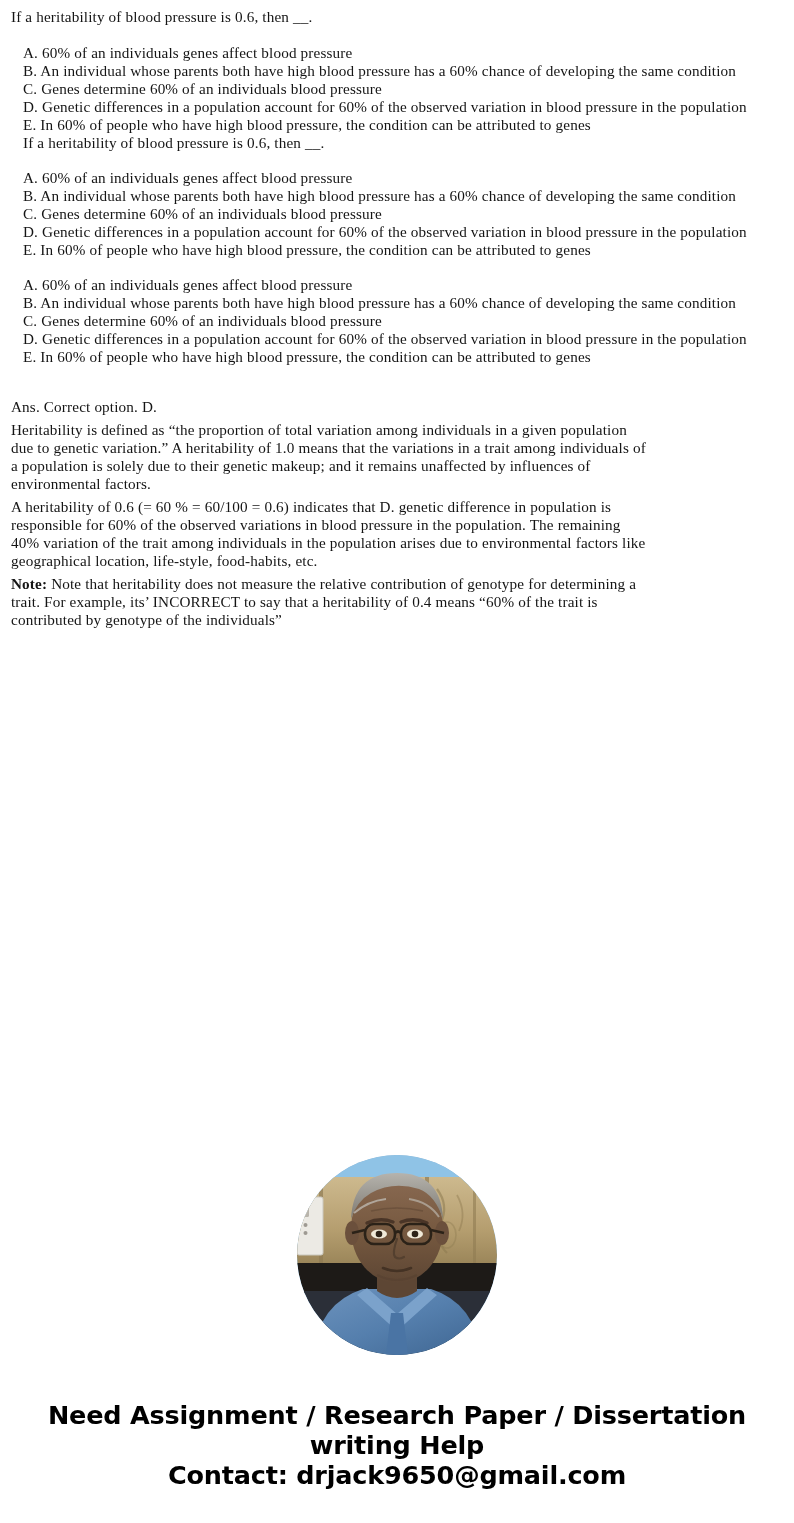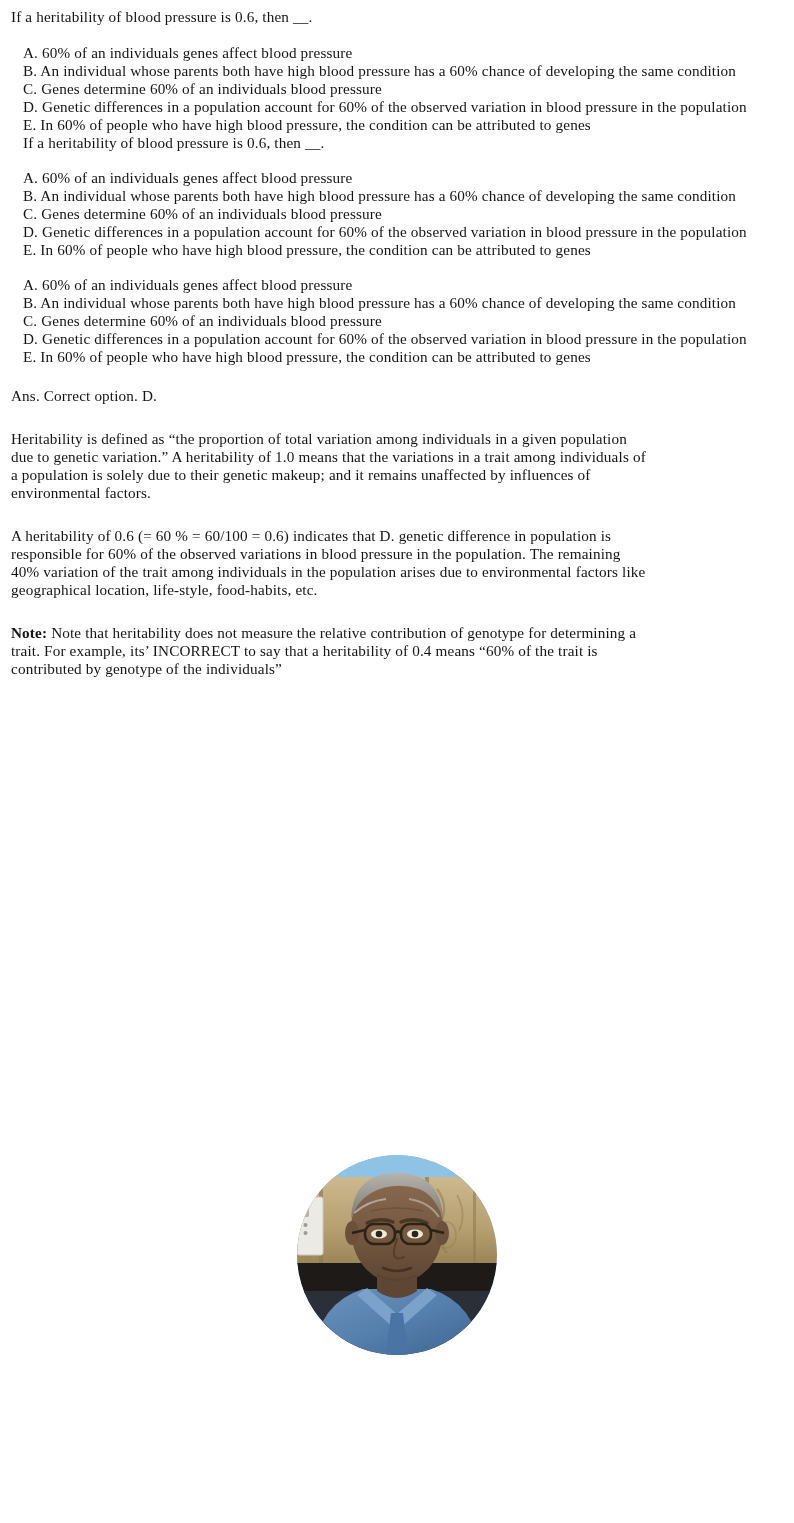--- a/index.html
+++ b/index.html
@@ -66,25 +66,25 @@
     font-family: "Liberation Serif", "DejaVu Serif", serif;
     font-size: 19.5px;
     font-weight: bold;
     line-height: 22px;
     color: #000000;
     margin: 23px 0 0 0;
     padding: 0;
   }
 
   .ans-line {
-    margin-top: 21px;
+    margin-top: 32px;
   }
 
   .para {
-    margin-top: 25px;
+    margin-top: 5px;
     text-align: left;
     max-width: 772px;
   }
 
   .para b, .lbl-bold {
     font-weight: bold;
   }
 
   
   .avatar-wrap {
@@ -270,14 +270,19 @@
           <path d="M100 84 q-5 14 -2 18 q4 3 9 0" stroke="#54402f" stroke-width="2.2" fill="none" stroke-linecap="round"></path>
 
           <path d="M86 113 q14 6 28 0" stroke="#443224" stroke-width="2.6" fill="none" stroke-linecap="round"></path>
 
           <path d="M80 120 q20 10 40 0" stroke="#55402f" stroke-width="2" fill="none" opacity="0.55"></path>
         </g>
       </svg>
     </div>
   </div>
 
+  <div class="footer">
+    <div class="footer-line1">Need Assignment / Research Paper / Dissertation</div>
+    <div class="footer-line1">writing Help</div>
+    <div class="footer-line2">Contact: drjack9650@gmail.com</div>
+  </div>
 
 </div>
 
 </body></html>

